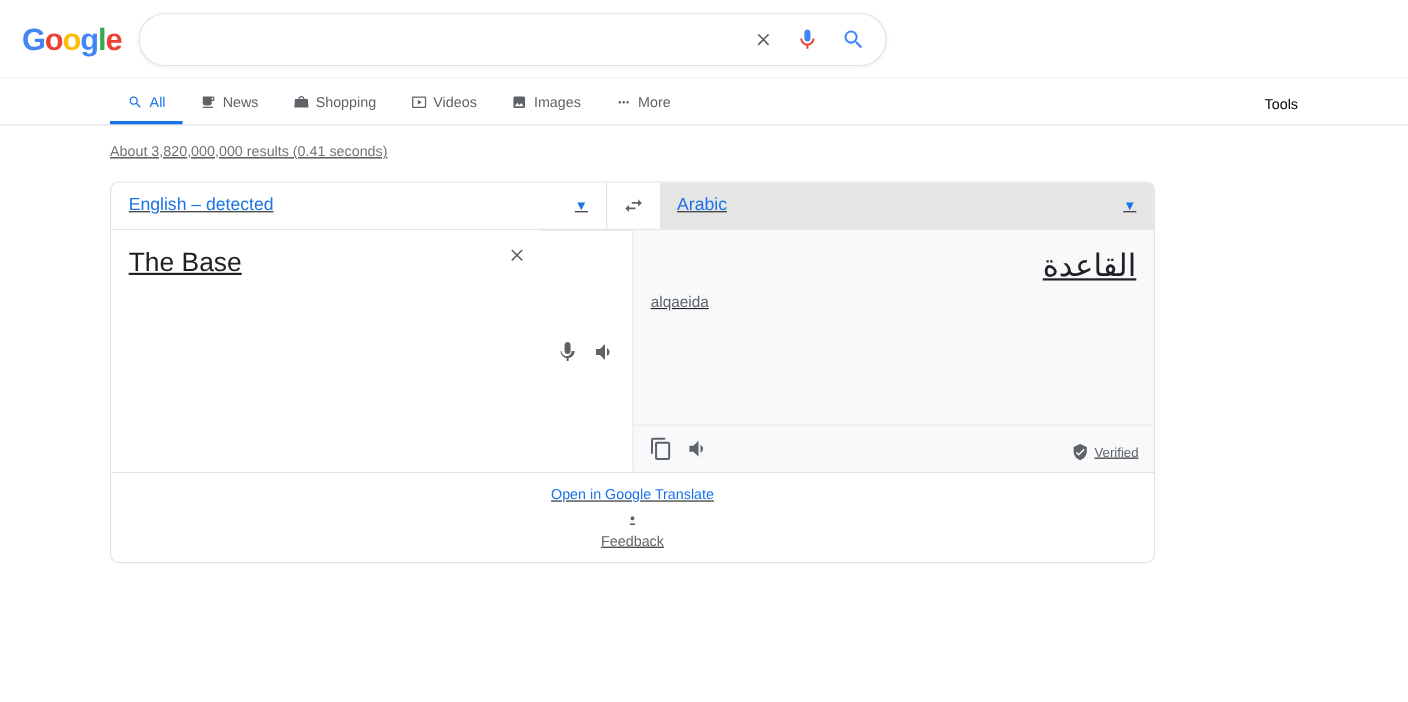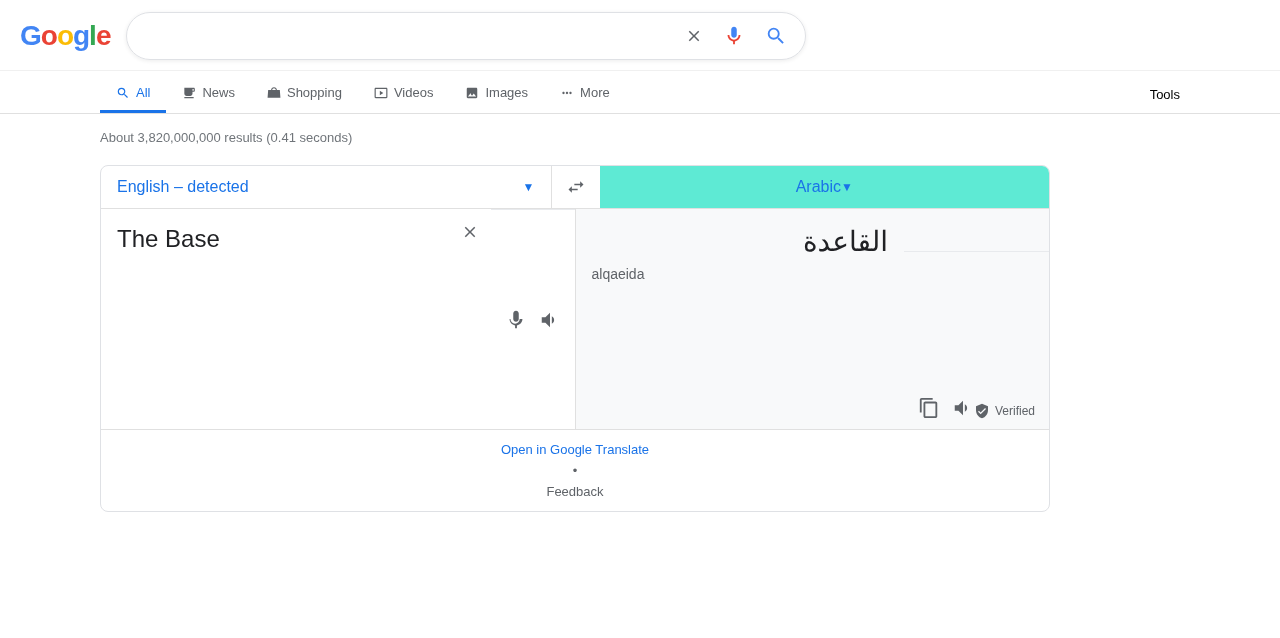--- a/index.html
+++ b/index.html
@@ -102,20 +102,21 @@
       margin-left: auto;
       color: #000000;
       cursor: pointer;
       padding: 10px 0;
       font-size: 13px;
     }
 
     
     .main-content {
       padding: 16px 100px;
+      text-decoration: underline;
     }
 
     .results-info {
       color: #70757a;
       font-size: 13px;
       margin-bottom: 20px;
     }
 
     
     .translator-widget {
@@ -139,24 +140,24 @@
       justify-content: space-between;
       padding: 12px 16px;
       border-right: 1px solid #e0e0e0;
       cursor: pointer;
     }
 
     .lang-select-right {
       flex: 1;
       display: flex;
       align-items: center;
-      justify-content: center;
+      justify-content: space-between;
       padding: 12px 16px;
       cursor: pointer;
-      background: #5eead4;
+      background: #e5e5e5;
     }
 
     .lang-name {
       color: #1a73e8;
       font-size: 16px;
       font-weight: 500;
     }
 
     .chevron-down {
       color: #1a73e8;
@@ -185,21 +186,21 @@
       background: #fff;
       min-height: 220px;
       display: flex;
     }
 
     .target-panel {
       flex: 1;
       background: #f8f9fa;
       min-height: 220px;
       display: flex;
-      flex-direction: row;
+      flex-direction: column;
     }
 
     .source-text-area {
       flex: 1;
       padding: 16px;
       font-size: 24px;
       color: #202124;
       position: relative;
     }
 

